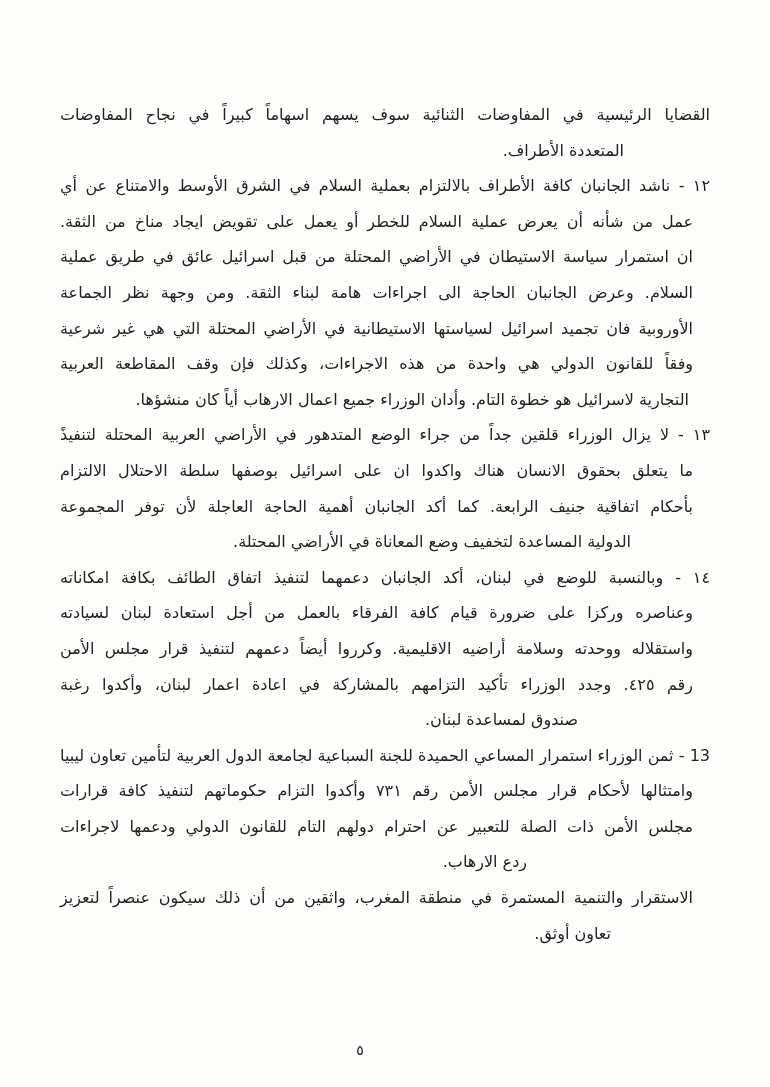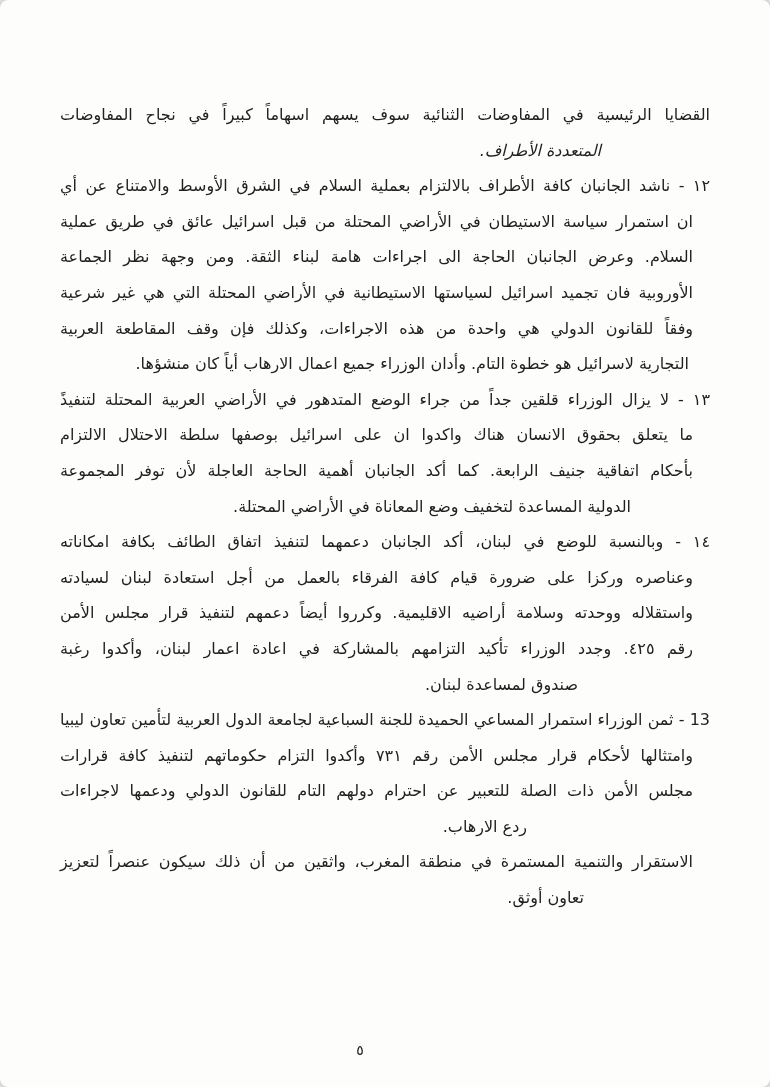--- a/index.html
+++ b/index.html
@@ -5,65 +5,65 @@
   html,body{margin:0;padding:0;background:#e8e8e8;}
   .page{
     position:relative;
     width:770px;height:1087px;
     margin:0 auto;
     background:#fdfdfb;
     overflow:hidden;
     box-shadow:0 0 4px rgba(0,0,0,.25);
     font-family:"DejaVu Sans",sans-serif;
     color:#1f1f1f;
-    border-radius:8px;
   }
   .doc{
     position:absolute;
     top:97px;left:60px;width:650px;
     direction:rtl;
     font-size:16px;
     line-height:35.6px;
     text-align:justify;
   }
   .para{padding-right:17px;margin:0;}
   .para.unnumbered{padding-right:0;}
   .line{min-height:35.6px;}
   .line.j{text-align:justify;text-align-last:justify;-moz-text-align-last:justify;}
   .line.last{text-align:right;text-align-last:right;}
   .line.first{margin-right:-17px;}
   .para.unnumbered .line.first{margin-right:0;}
   .num{white-space:nowrap;}
   
-  .p0 .line.last{margin-right:109px;font-style:italic;}
+  .p0 .line.last{margin-right:86px;}
   .p1 .line.last{margin-right:4px;}
   .p2 .line.last{margin-right:62px;}
   .p3 .line.last{margin-right:115px;}
   .p4 .line.last{margin-right:166px;}
-  .p5 .line.last{margin-right:109px;}
+  .p5 .line.last{margin-right:82px;}
   .page-number{
     position:absolute;
     top:1039px;left:346px;width:28px;
     text-align:center;
     font-size:14px;
     line-height:22px;
     color:#161616;
   }
 </style>
 </head>
 <body>
 
 <div class="page">
   <div class="doc" id="doc">
       <div class="para p0 unnumbered">
         <div class="line first j"><span>القضايا الرئيسية في المفاوضات الثنائية سوف يسهم اسهاماً كبيراً في نجاح المفاوضات</span></div>
         <div class="line last"><span>المتعددة الأطراف.</span></div>
       </div>
       <div class="para p1">
         <div class="line first j"><span class="num">١٢ -</span> <span>ناشد الجانبان كافة الأطراف بالالتزام بعملية السلام في الشرق الأوسط والامتناع عن أي</span></div>
+        <div class="line j"><span>عمل من شأنه أن يعرض عملية السلام للخطر أو يعمل على تقويض ايجاد مناخ من الثقة.</span></div>
         <div class="line j"><span>ان استمرار سياسة الاستيطان في الأراضي المحتلة من قبل اسرائيل عائق في طريق عملية</span></div>
         <div class="line j"><span>السلام. وعرض الجانبان الحاجة الى اجراءات هامة لبناء الثقة. ومن وجهة نظر الجماعة</span></div>
         <div class="line j"><span>الأوروبية فان تجميد اسرائيل لسياستها الاستيطانية في الأراضي المحتلة التي هي غير شرعية</span></div>
         <div class="line j"><span>وفقاً للقانون الدولي هي واحدة من هذه الاجراءات، وكذلك فإن وقف المقاطعة العربية</span></div>
         <div class="line last"><span>التجارية لاسرائيل هو خطوة التام. وأدان الوزراء جميع اعمال الارهاب أياً كان منشؤها.</span></div>
       </div>
       <div class="para p2">
         <div class="line first j"><span class="num">١٣ -</span> <span>لا يزال الوزراء قلقين جداً من جراء الوضع المتدهور في الأراضي العربية المحتلة لتنفيذً</span></div>
         <div class="line j"><span>ما يتعلق بحقوق الانسان هناك واكدوا ان على اسرائيل بوصفها سلطة الاحتلال الالتزام</span></div>
         <div class="line j"><span>بأحكام اتفاقية جنيف الرابعة. كما أكد الجانبان أهمية الحاجة العاجلة لأن توفر المجموعة</span></div>

